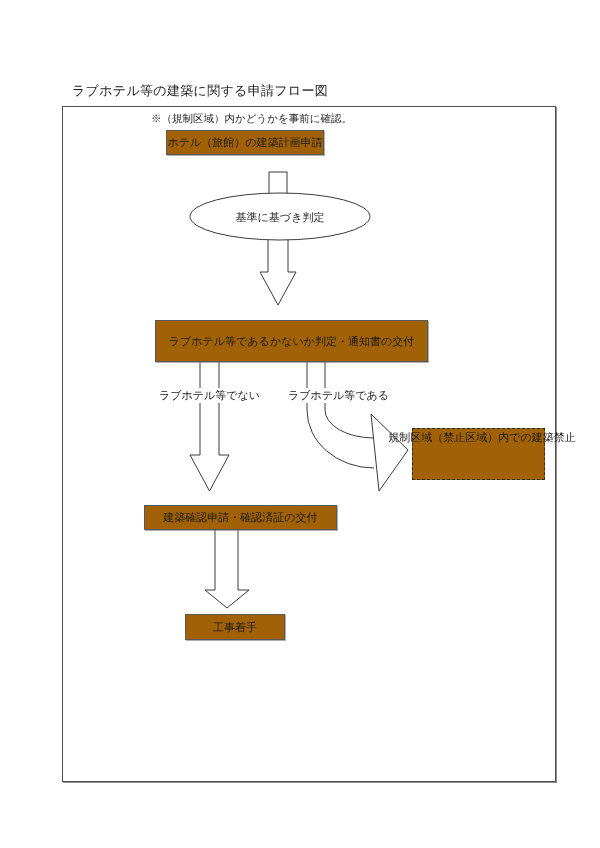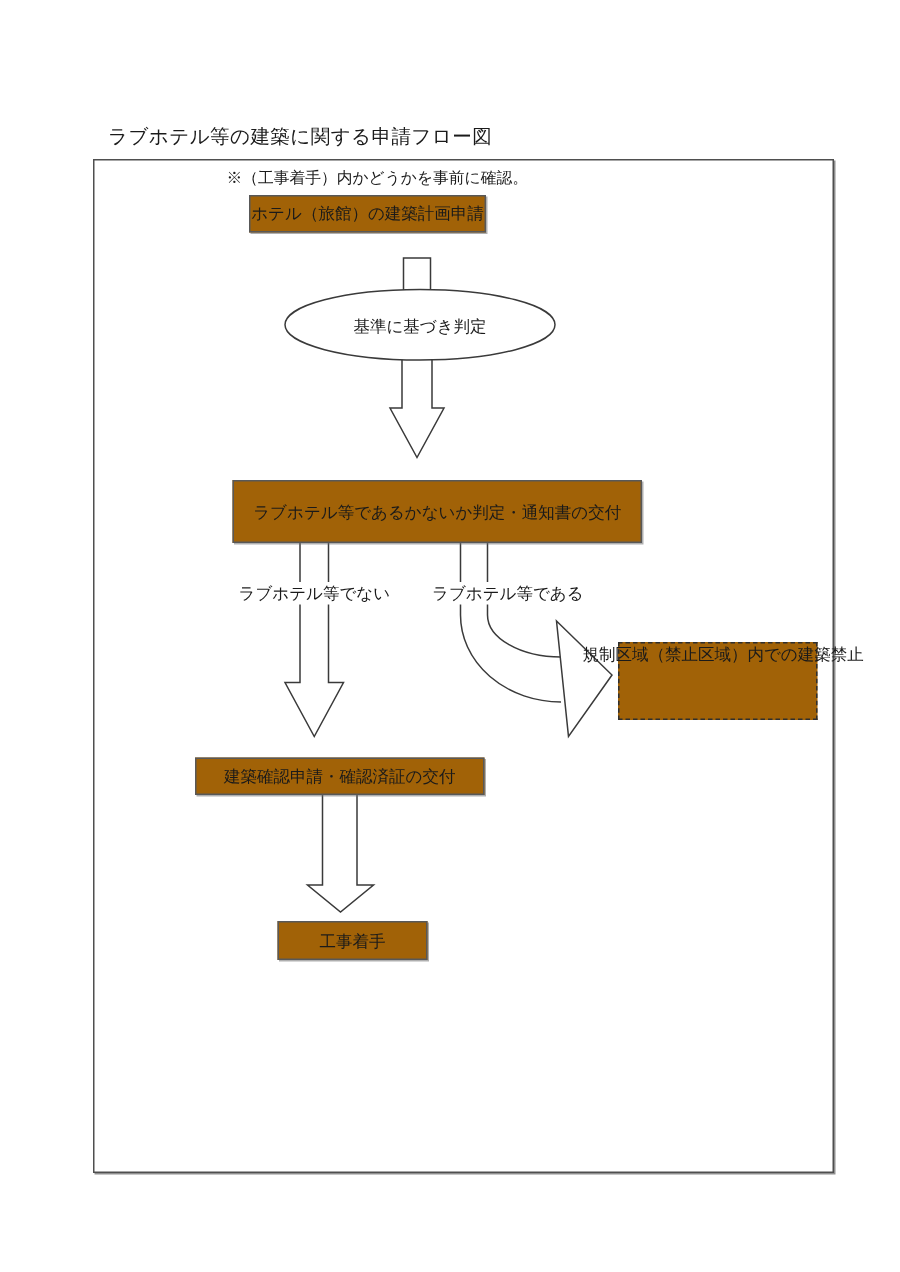--- a/index.html
+++ b/index.html
@@ -36,21 +36,21 @@
     background: #a16207;
     display: flex;
     align-items: center;
     justify-content: center;
     font-size: 11px;
     white-space: nowrap;
     box-shadow: 1px 1px 0 rgba(110,110,110,0.55);
   }
   .box-start        { left: 166px; top: 130px; width: 158px; height: 25px; }
   .box-judgment     { left: 155px; top: 320px; width: 273px; height: 42px; }
-  .box-confirmation { left: 130px; top: 505px; width: 193px; height: 25px; }
+  .box-confirmation { left: 144px; top: 505px; width: 193px; height: 25px; }
   .box-construction { left: 185px; top: 614px; width:  100px; height: 26px; }
   .box-prohibited {
     left: 412px; top: 428px; width: 133px; height: 52px;
     border: 1px dashed #2f2f2f;
     box-shadow: none;
     flex-direction: row;
     align-items: flex-start;
     justify-content: center;
     padding-left: 7px;
     line-height: 17px;
@@ -89,21 +89,21 @@
 
   <path d="M200,345 L200,455 L190,455 L209.5,491 L229,455 L219,455 L219,345" fill="#ffffff" stroke="#3a3a3a" stroke-width="1"></path>
 
   <path d="M215,530 L215,590 L205,590 L227,608 L249,590 L238,590 L238,530" fill="#ffffff" stroke="#3a3a3a" stroke-width="1"></path>
 
   <path d="M307,345 L307,410 A67,58 0 0 0 374,468" fill="none" stroke="#3a3a3a" stroke-width="1"></path>
   <path d="M325,345 L325,410 A49,28 0 0 0 374,438" fill="none" stroke="#3a3a3a" stroke-width="1"></path>
   <polygon points="371,414 408,450 379,491" fill="#ffffff" stroke="#3a3a3a" stroke-width="1"></polygon>
 </svg>
 
-<div class="abs precheck-note">※（工事着手）内かどうかを事前に確認。</div>
+<div class="abs precheck-note">※（規制区域）内かどうかを事前に確認。</div>
 
 <div class="fbox box-start">ホテル（旅館）の建築計画申請</div>
 
 <div class="abs ellipse-label">基準に基づき判定</div>
 
 <div class="fbox box-judgment">ラブホテル等であるかないか判定・通知書の交付</div>
 
 <div class="branch-label branch-label-left">ラブホテル等でない</div>
 
 <div class="branch-label branch-label-right">ラブホテル等である</div>

